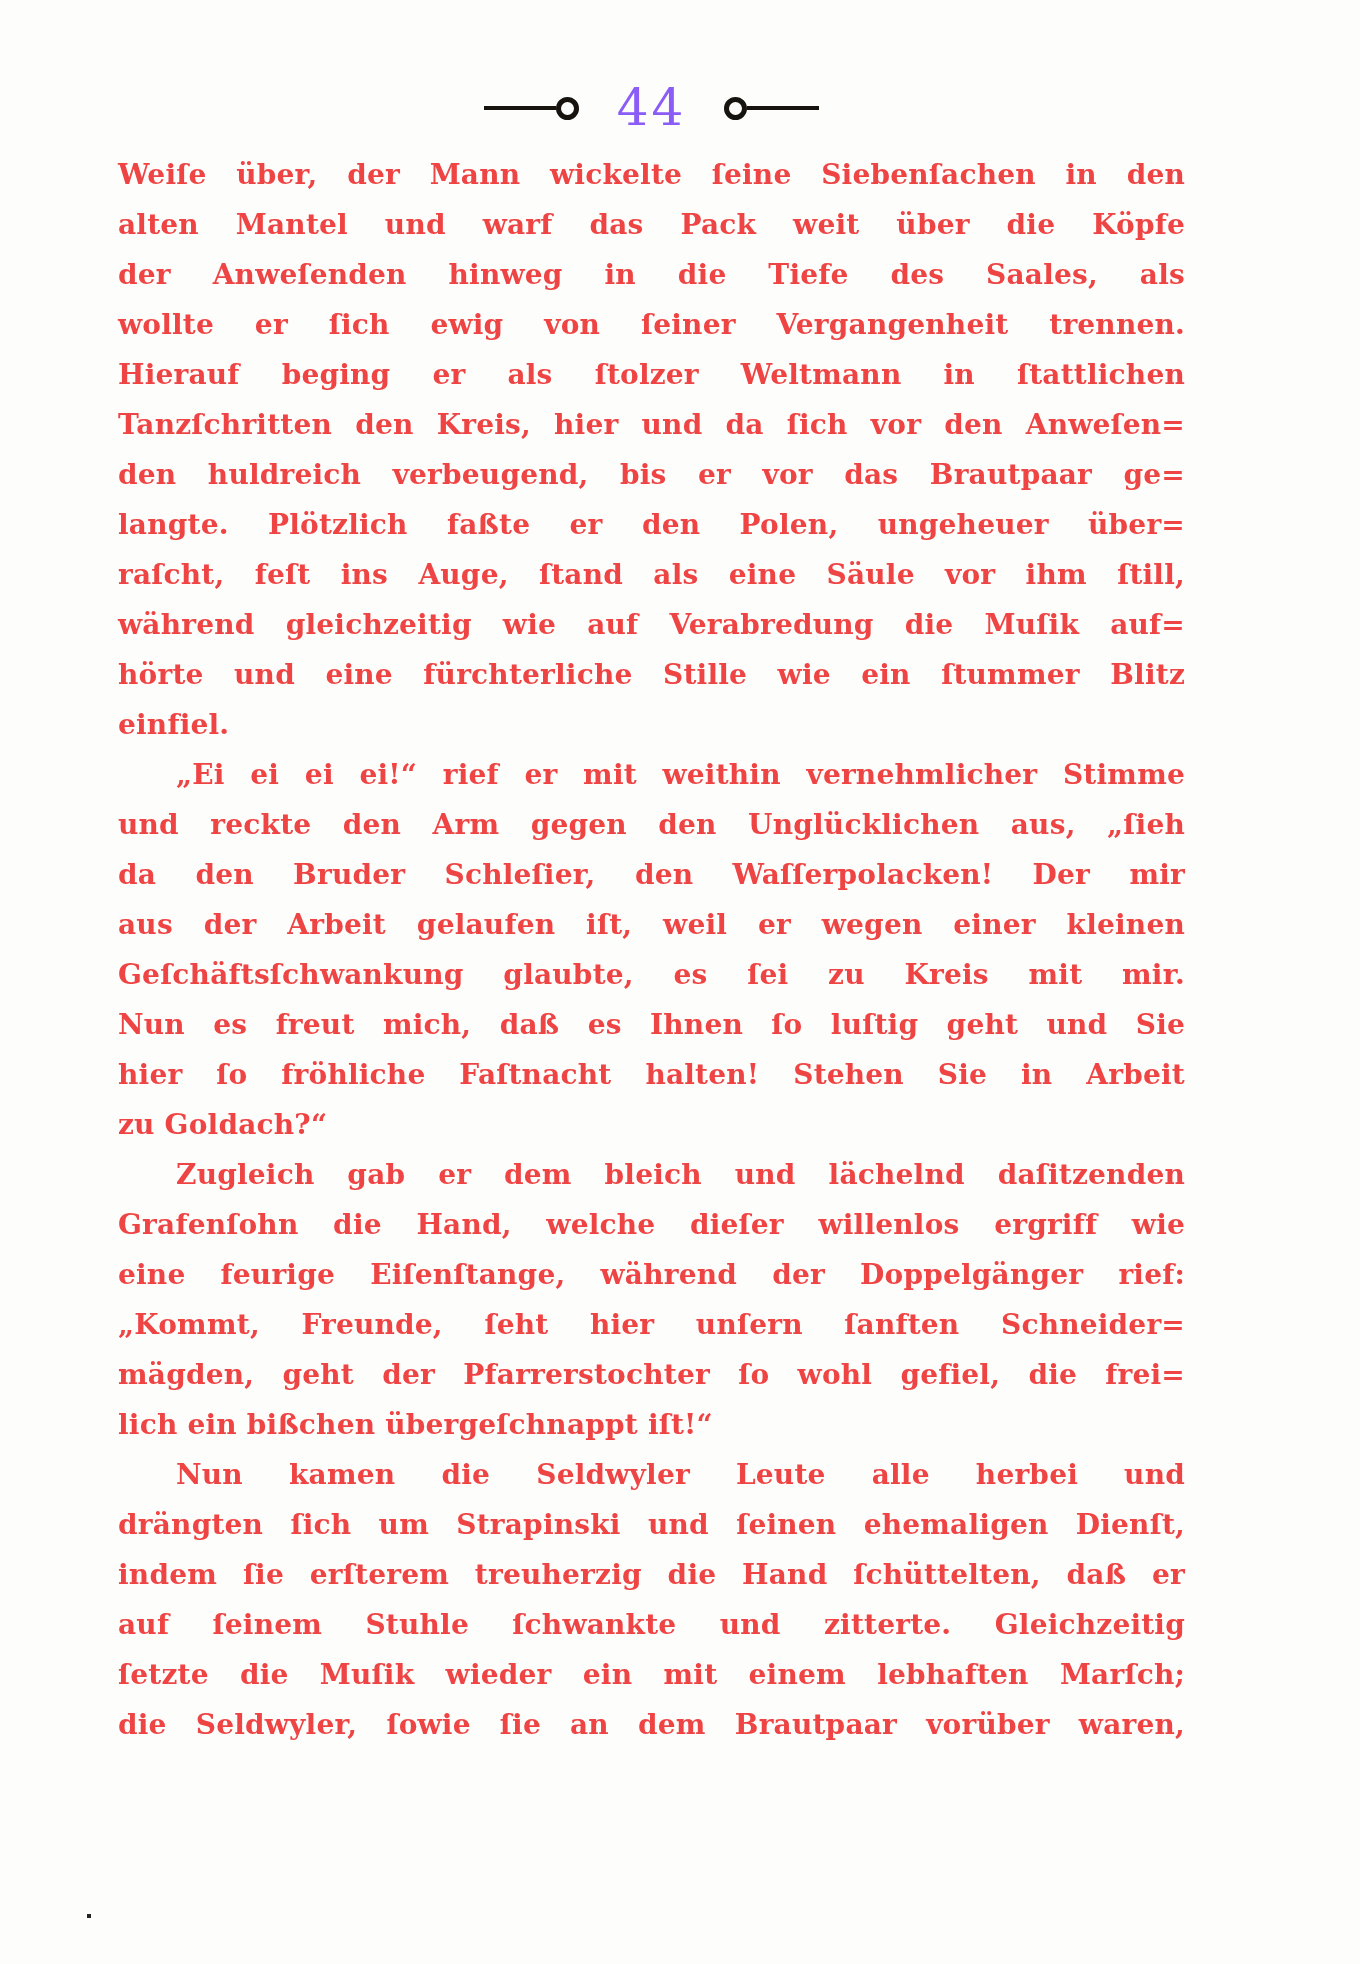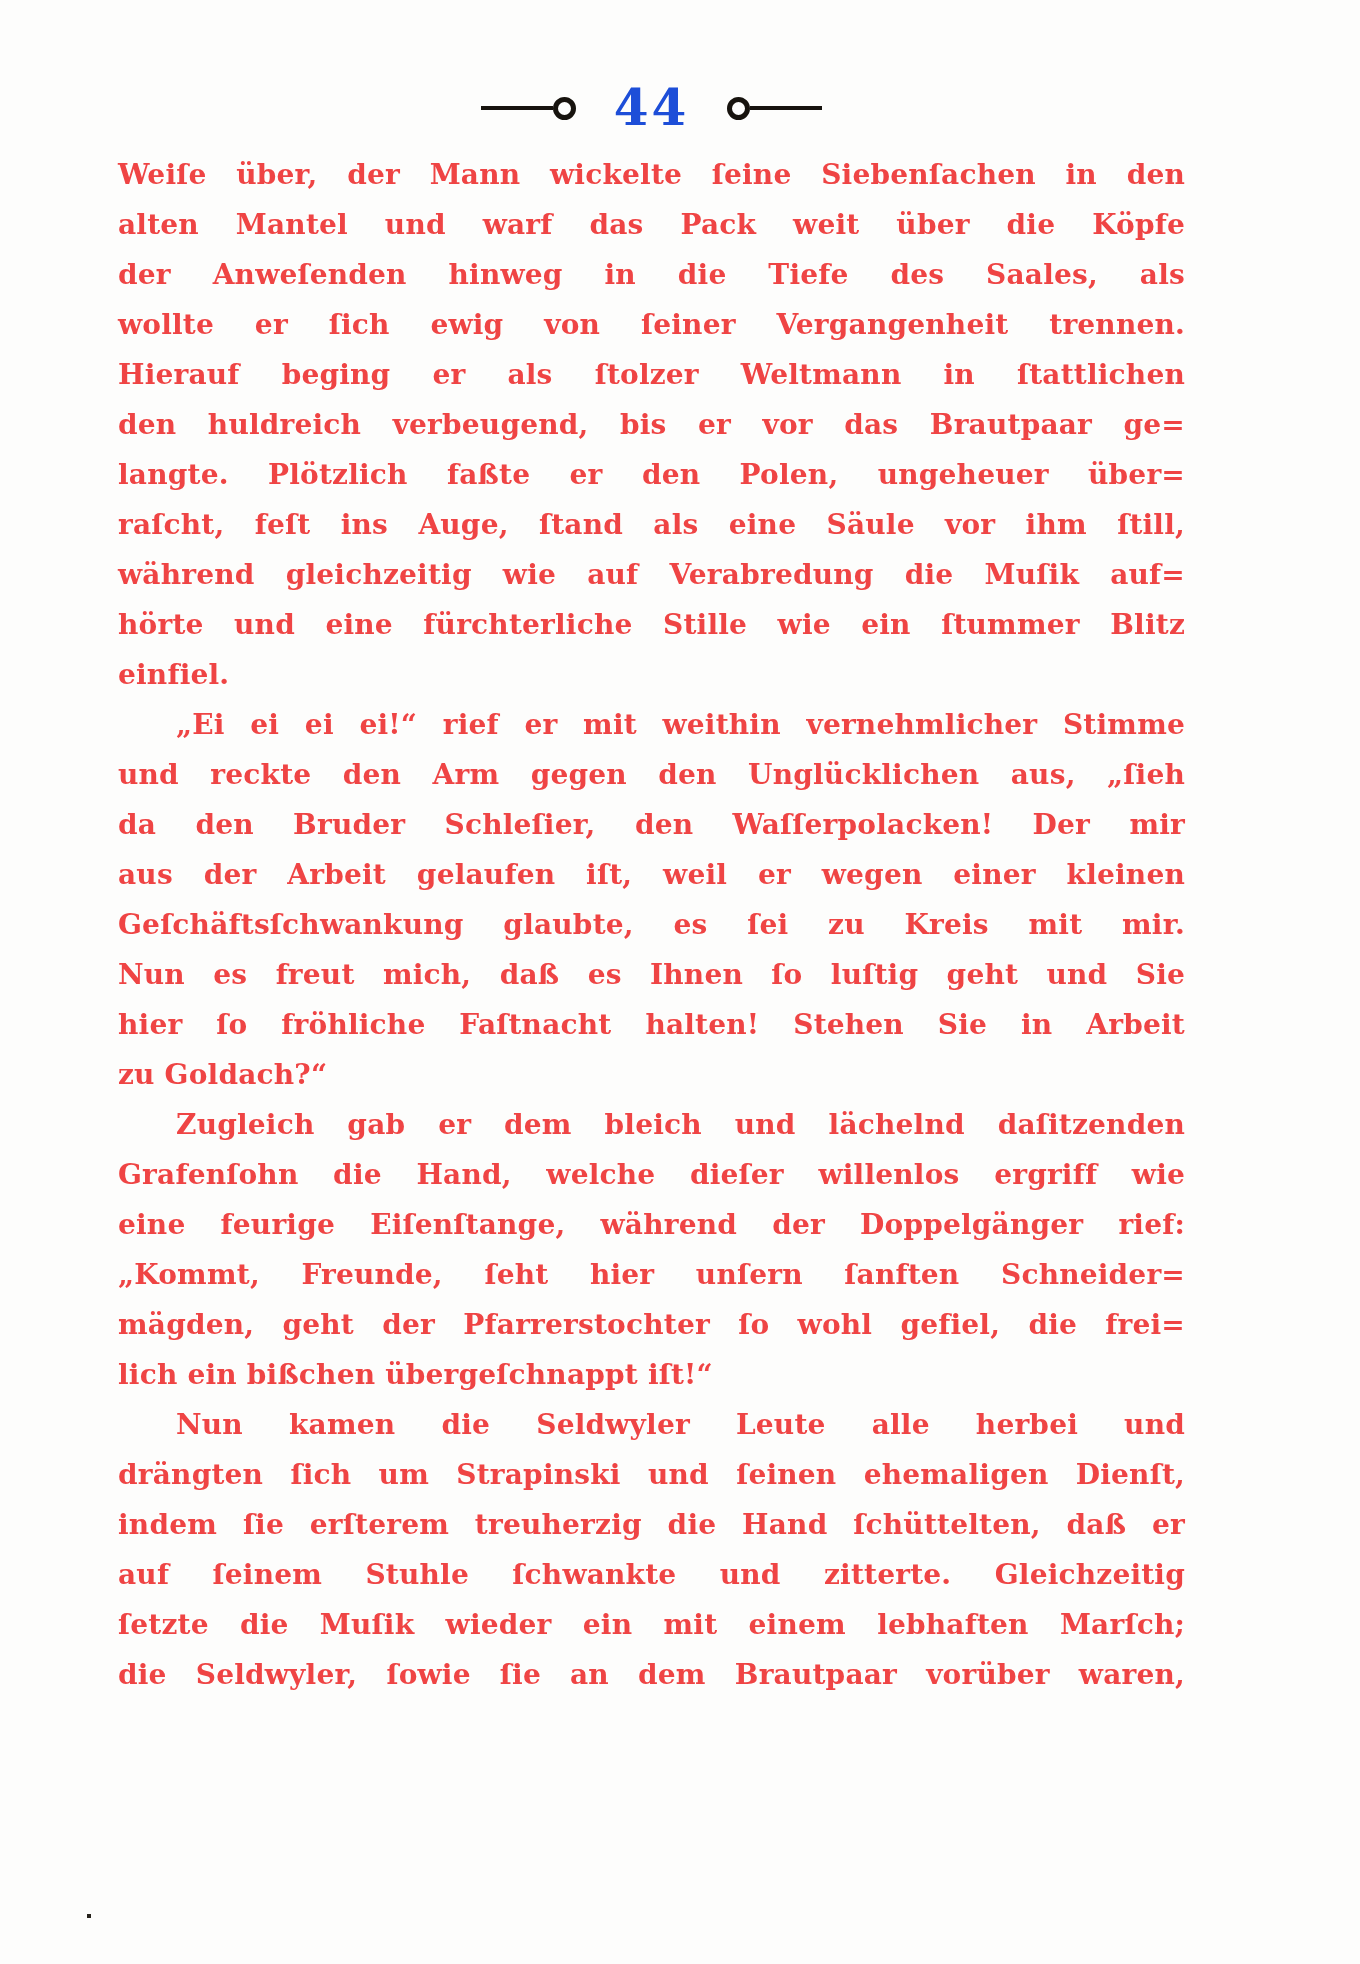--- a/index.html
+++ b/index.html
@@ -36,24 +36,24 @@
   }
   .orn-ring {
     width: 13px;
     height: 13px;
     border: 5px solid #17130e;
     border-radius: 50%;
     background: #fdfdfc;
   }
   .pagenum {
     font-family: "DejaVu Serif", serif;
-    font-weight: bold;
+    font-weight: normal;
     font-size: 50px;
     line-height: 60px;
-    color: #1d4ed8;
+    color: #8b5cf6;
     letter-spacing: 3px;
     padding: 0 38px;
   }
   
   .text-block {
     position: absolute;
     top: 150px;
     left: 118px;
     width: 1067px;
     font-family: "DejaVu Serif", serif;
@@ -103,20 +103,21 @@
       <span class="orn-rule"></span>
     </span>
   </div>
 
   <div class="text-block" id="text-block">
       <div class="line j">Weiſe über, der Mann wickelte ſeine Siebenſachen in den</div>
       <div class="line j">alten Mantel und warf das Pack weit über die Köpfe</div>
       <div class="line j">der Anweſenden hinweg in die Tiefe des Saales, als</div>
       <div class="line j">wollte er ſich ewig von ſeiner Vergangenheit trennen.</div>
       <div class="line j">Hierauf beging er als ſtolzer Weltmann in ſtattlichen</div>
+      <div class="line j">Tanzſchritten den Kreis, hier und da ſich vor den Anweſen=</div>
       <div class="line j">den huldreich verbeugend, bis er vor das Brautpaar ge=</div>
       <div class="line j">langte.  Plötzlich faßte er den Polen, ungeheuer über=</div>
       <div class="line j">raſcht, feſt ins Auge, ſtand als eine Säule vor ihm ſtill,</div>
       <div class="line j">während gleichzeitig wie auf Verabredung die Muſik auf=</div>
       <div class="line j">hörte und eine fürchterliche Stille wie ein ſtummer Blitz</div>
       <div class="line l">einfiel.</div>
       <div class="line j ind">„Ei ei ei ei!“ rief er mit weithin vernehmlicher Stimme</div>
       <div class="line j">und reckte den Arm gegen den Unglücklichen aus, „ſieh</div>
       <div class="line j">da den Bruder Schleſier, den Waſſerpolacken!  Der mir</div>
       <div class="line j">aus der Arbeit gelaufen iſt, weil er wegen einer kleinen</div>

